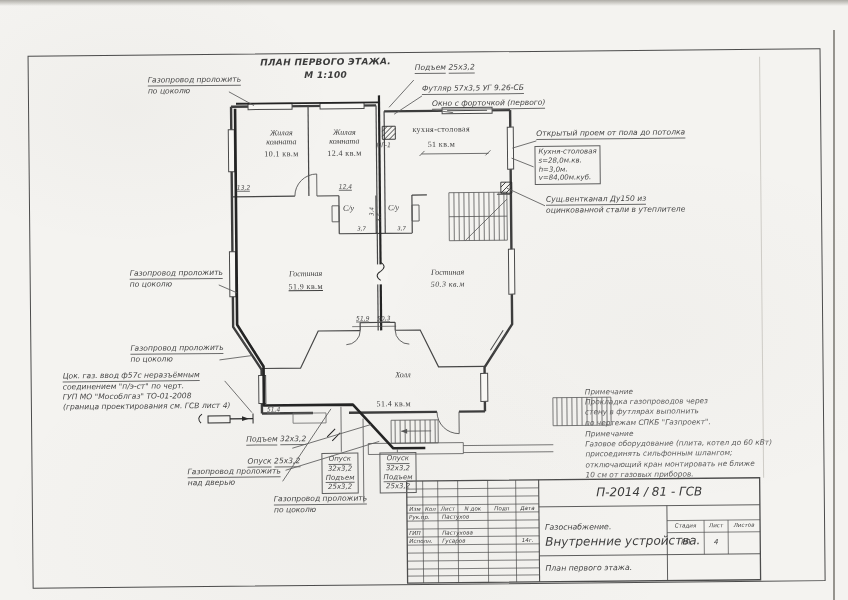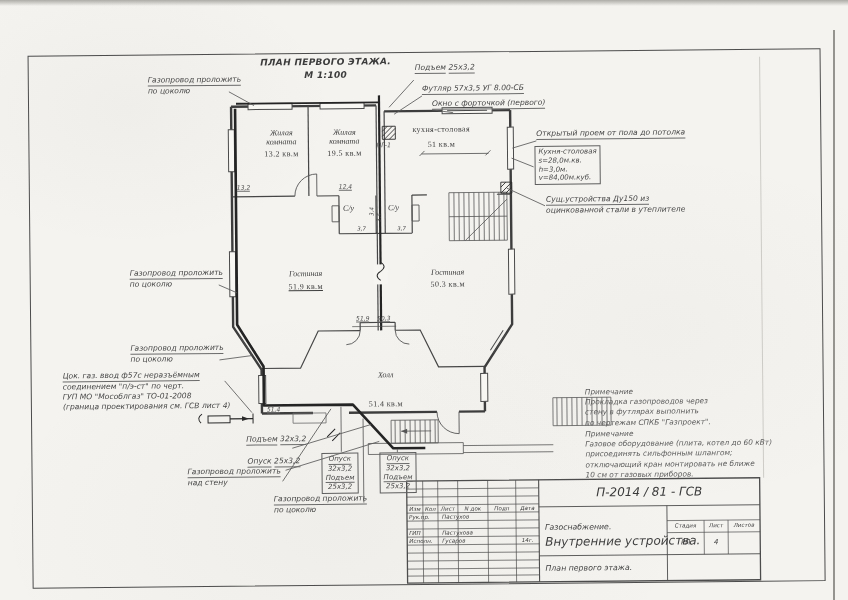--- a/index.html
+++ b/index.html
@@ -182,36 +182,36 @@
 
     <div class="lbl" style="left:150px;top:73px;">
       <div class="u">Газопровод проложить</div>
       <div>по цоколю</div>
     </div>
     <div class="lbl" style="left:417px;top:63px;">
       <div class="u">Подъем</div>
       <div class="u">25х3,2</div>
     </div>
     <div class="lbl" style="left:424px;top:84px;">
-      <div class="u">Футляр 57х3,5  УГ 8.00-СБ</div>
+      <div class="u">Футляр 57х3,5  УГ 9.26-СБ</div>
     </div>
     <div class="lbl" style="left:434px;top:99px;">
       <div class="u">Окно с форточкой (первого)</div>
     </div>
     <div class="lbl" style="left:538px;top:130px;">
       <div class="u">Открытый проем от пола до потолка</div>
     </div>
     <div class="lbl boxed" style="left:536px;top:147px;font-size:7px;">
       <div>Кухня-столовая</div>
       <div>s=28,0м.кв.</div>
       <div>h=3,0м.</div>
       <div>v=84,00м.куб.</div>
     </div>
     <div class="lbl" style="left:547px;top:196px;">
-      <div class="u">Сущ.устройства Ду150 из</div>
+      <div class="u">Сущ.вентканал Ду150 из</div>
       <div>оцинкованной стали в утеплителе</div>
     </div>
     <div class="lbl" style="left:130px;top:266px;">
       <div class="u">Газопровод проложить</div>
       <div>по цоколю</div>
     </div>
     <div class="lbl" style="left:130px;top:341px;">
       <div class="u">Газопровод проложить</div>
       <div>по цоколю</div>
     </div>
@@ -224,21 +224,21 @@
     <div class="lbl" style="left:245px;top:433px;">
       <div class="u">Подъем</div>
       <div class="u">32х3,2</div>
     </div>
     <div class="lbl" style="left:246px;top:455px;">
       <div class="u">Опуск</div>
       <div class="u">25х3,2</div>
     </div>
     <div class="lbl" style="left:186px;top:465px;">
       <div class="u">Газопровод проложить</div>
-      <div>над стену</div>
+      <div>над дверью</div>
     </div>
     <div class="lbl boxed" style="left:320px;top:452px;font-size:7px;text-align:center;">
       <div class="u">Опуск</div>
       <div>32х3,2</div>
       <div class="u">Подъем</div>
       <div>25х3,2</div>
     </div>
     <div class="lbl boxed" style="left:378px;top:452px;font-size:7px;text-align:center;">
       <div class="u">Опуск</div>
       <div>32х3,2</div>
@@ -246,43 +246,43 @@
       <div>25х3,2</div>
     </div>
     <div class="lbl" style="left:272px;top:493px;">
       <div class="u">Газопровод проложить</div>
       <div>по цоколю</div>
     </div>
 
     <div class="room" style="left:252px;top:127px;width:62px;">
       <div class="rname">Жилая</div>
       <div class="rname">комната</div>
-      <div class="rarea" style="margin-top:3px;">13.2 кв.м</div>
+      <div class="rarea" style="margin-top:3px;">10.1 кв.м</div>
     </div>
     <div class="room" style="left:315px;top:127px;width:62px;">
       <div class="rname">Жилая</div>
       <div class="rname">комната</div>
-      <div class="rarea" style="margin-top:3px;">19.5 кв.м</div>
+      <div class="rarea" style="margin-top:3px;">12.4 кв.м</div>
     </div>
     <div class="room" style="left:400px;top:125px;width:86px;">
       <div class="rarea">кухня-столовая</div>
       <div class="rarea" style="margin-top:6px;">51 кв.м</div>
     </div>
     <div class="dim" style="left:378px;top:141px;font-size:6.4px;">ПГ-1</div>
     <div class="room rname" style="left:344px;top:203px;">С/у</div>
     <div class="room rname" style="left:389px;top:203px;">С/у</div>
     <div class="room" style="left:281px;top:268px;width:50px;">
       <div class="rname">Гостиная</div>
       <div class="rarea" style="margin-top:4px;text-decoration:underline;">51.9 кв.м</div>
     </div>
     <div class="room" style="left:423px;top:268px;width:50px;">
       <div class="rname">Гостиная</div>
-      <div class="rarea" style="margin-top:3px;">50.3 кв.м</div>
-    </div>
-    <div class="room" style="left:360px;top:370px;width:50px;">
+      <div class="rarea" style="margin-top:3px;font-style:italic;">50.3 кв.м</div>
+    </div>
+    <div class="room" style="left:360px;top:370px;width:50px;text-align:right;">
       <div class="rname">Холл</div>
       <div class="rarea" style="margin-top:20px;">51.4 кв.м</div>
     </div>
 
     <div class="dim u" style="left:238px;top:182px;">13,2</div>
     <div class="dim u" style="left:340px;top:182px;">12,4</div>
     <div class="dim" style="left:358px;top:225px;font-size:5.5px;">3,7</div>
     <div class="dim" style="left:398px;top:225px;font-size:5.5px;">3,7</div>
     <div class="dim" style="left:368px;top:208px;font-size:5.5px;transform:rotate(-90deg);">3,4</div>
     <div class="dim" style="left:375px;top:214px;font-size:5.5px;transform:rotate(-90deg);">3,4</div>

